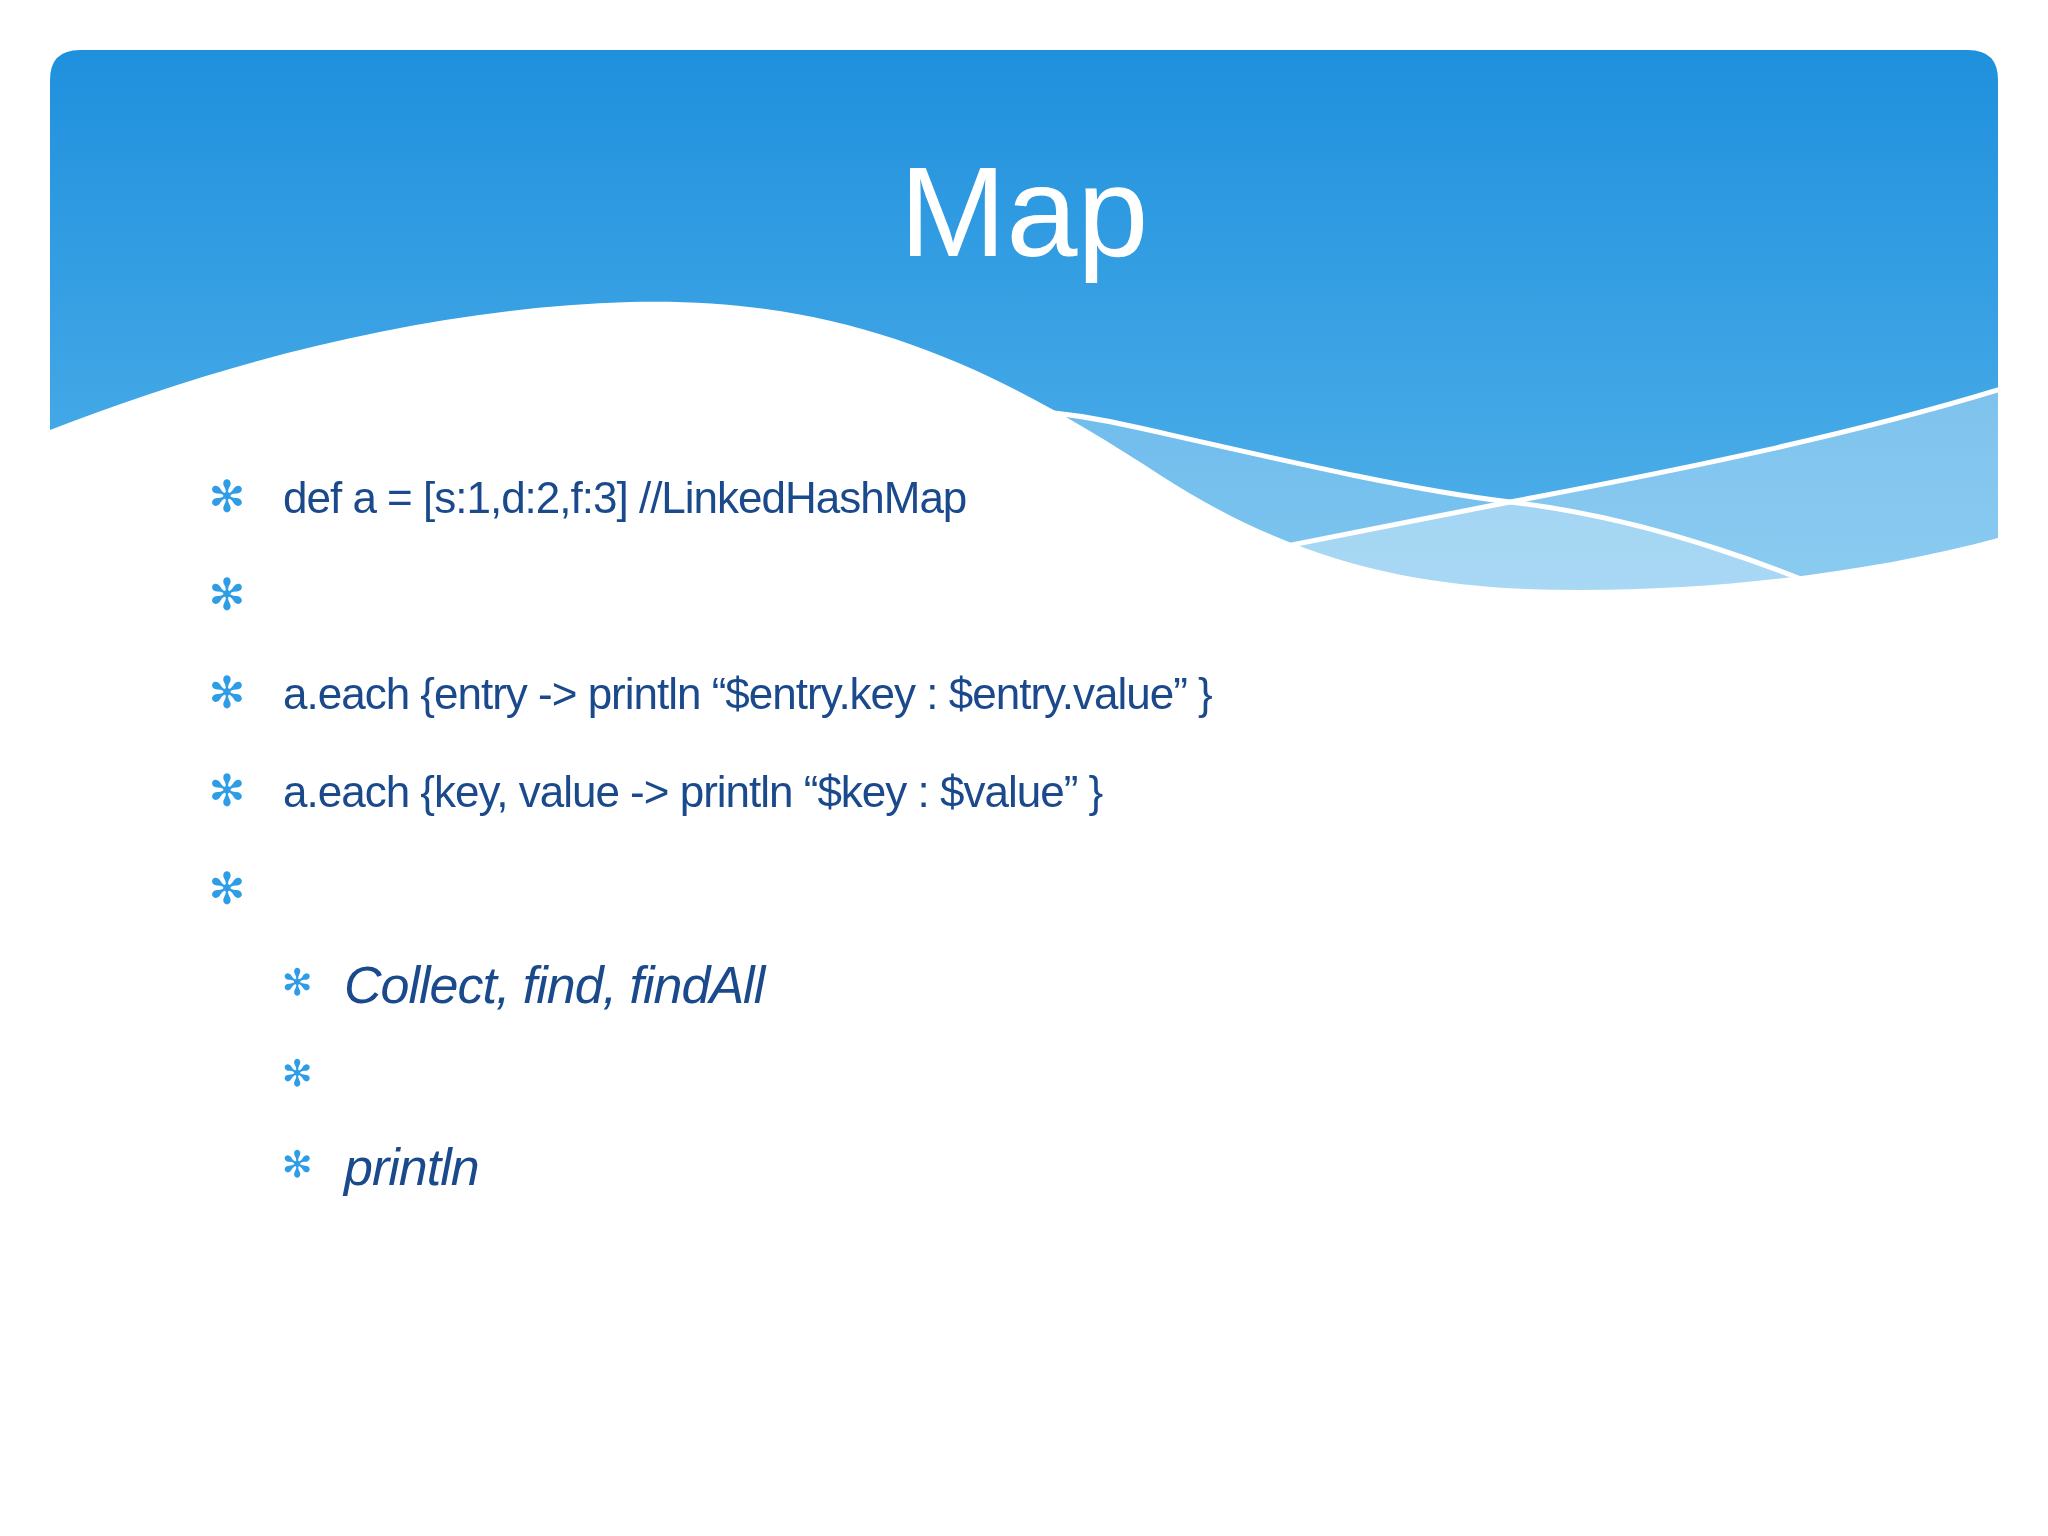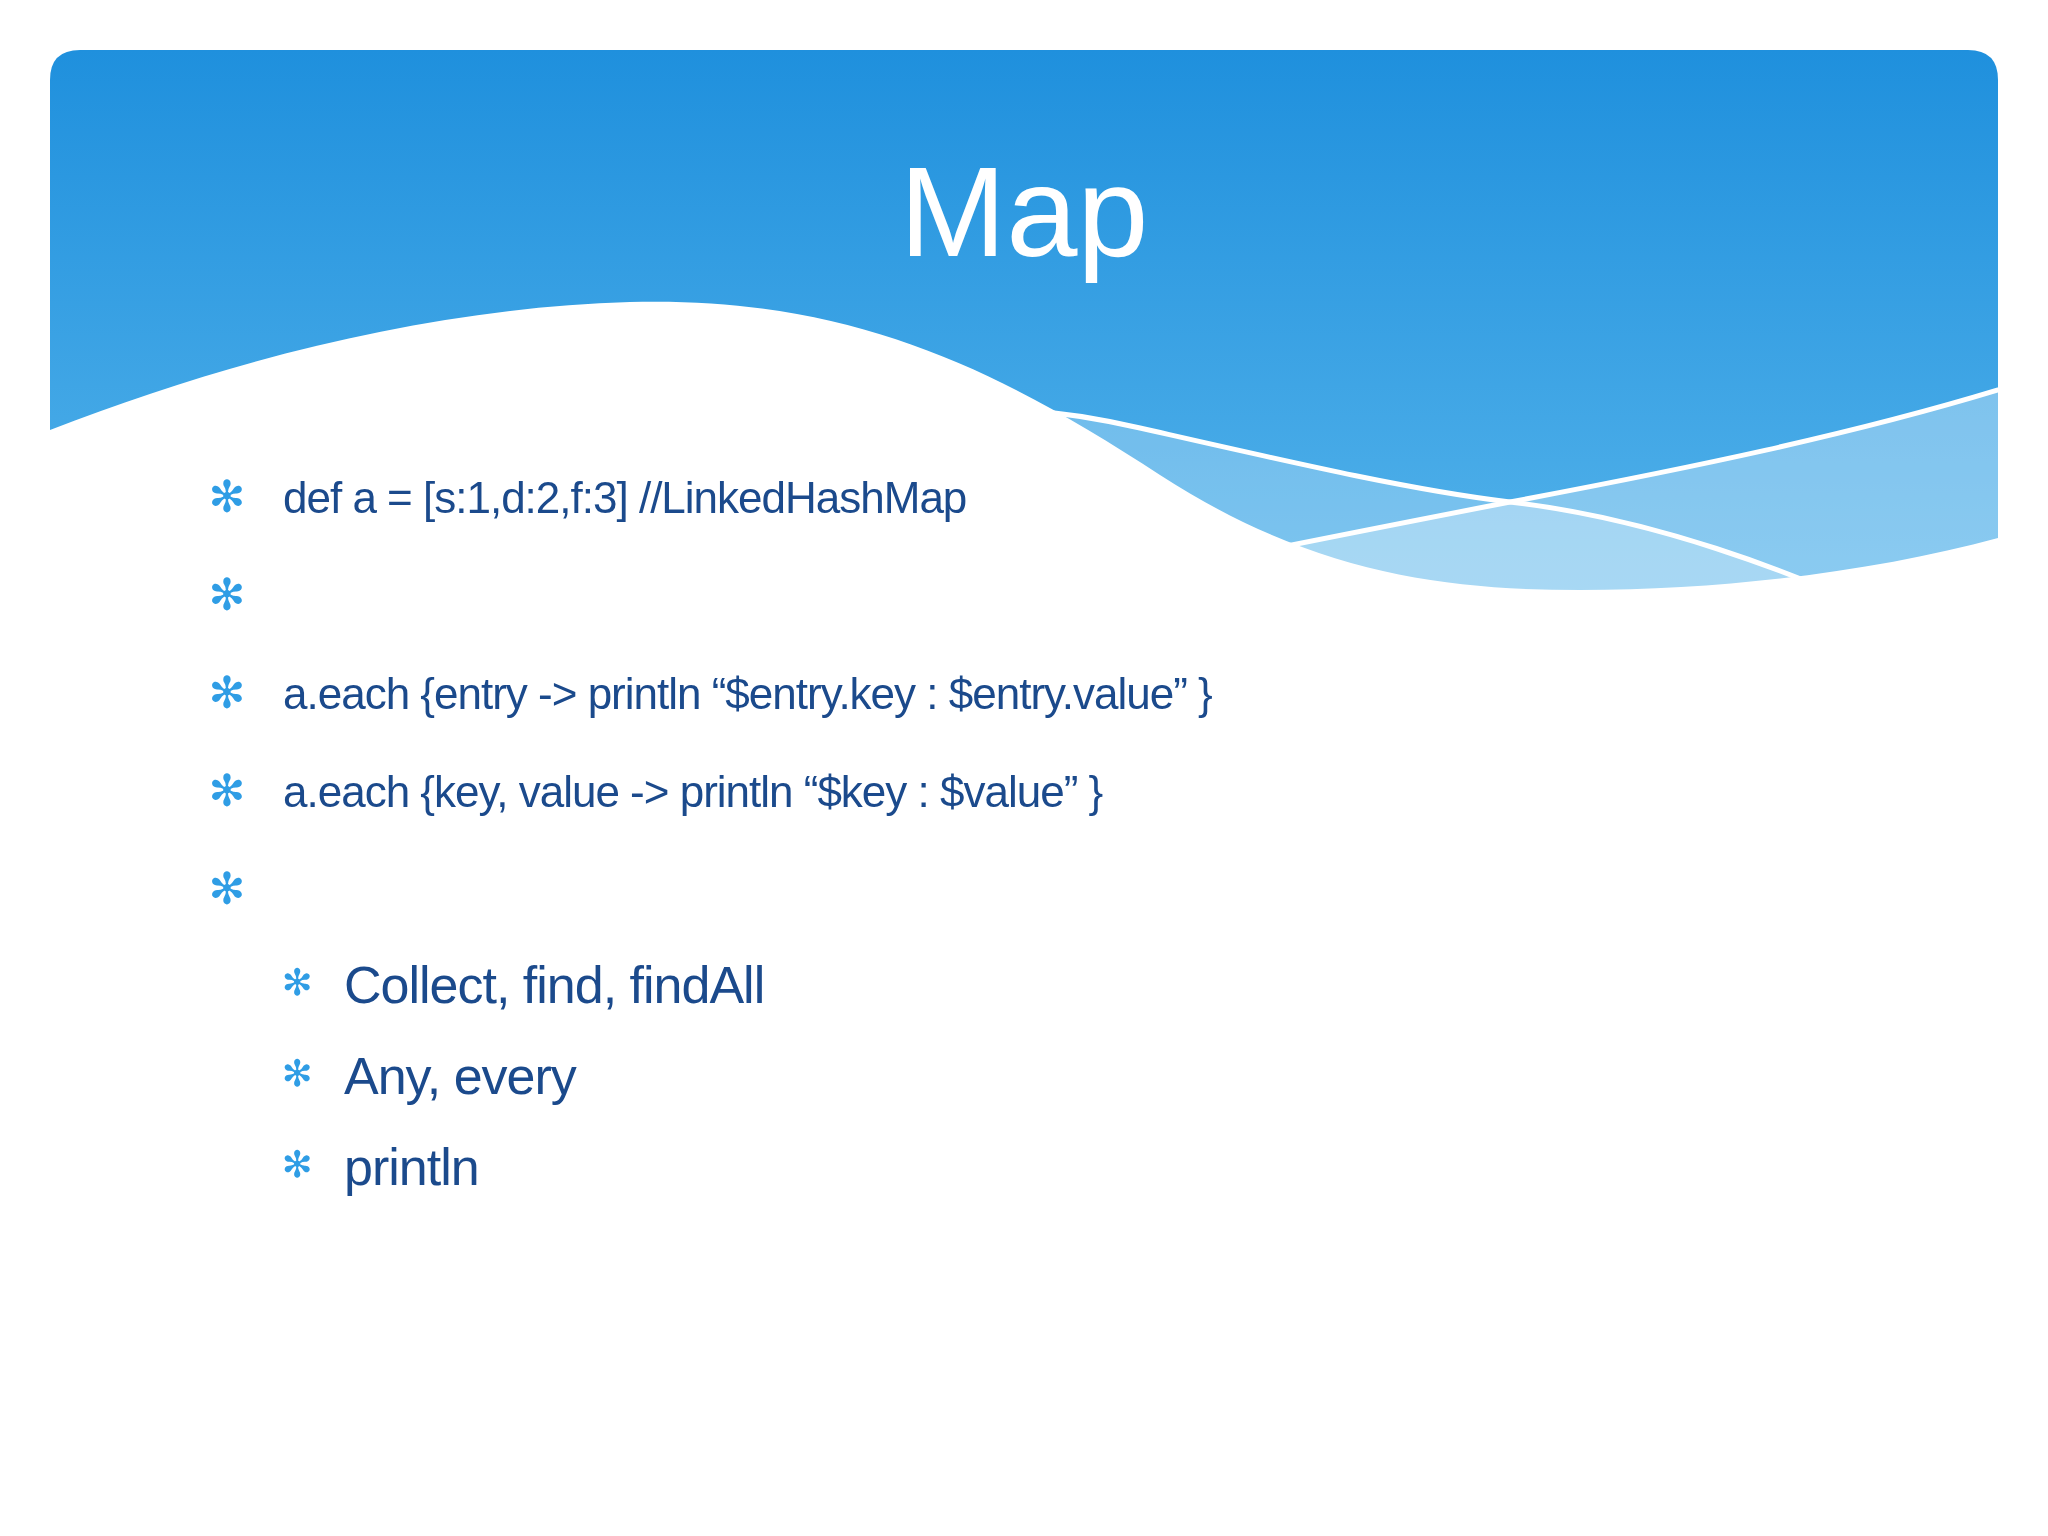--- a/index.html
+++ b/index.html
@@ -38,21 +38,21 @@
     transform:translateY(-2px);
   }
   .l1 .ast{margin-left:147px;width:60px;font-size:44px;}
   .l2 .ast{margin-left:219px;width:56px;font-size:37px;}
   .txt{
     color:var(--body-text,#1b4a8c);
     letter-spacing:-1px;
     white-space:nowrap;
   }
   .l1 .txt{margin-left:26px;font-size:44px;}
-  .l2 .txt{margin-left:19px;font-size:52px;}
+  .l2 .txt{margin-left:19px;font-size:52px;font-style:italic;}
 </style>
 </head>
 <body>
 
 <div class="page">
   <div class="slide">
 
     <svg class="header-wave" viewBox="0 0 1948 620" preserveAspectRatio="none" aria-hidden="true">
       <defs>
         <linearGradient id="skyGrad" x1="0" y1="0" x2="0" y2="1">
@@ -100,21 +100,20 @@
       </li>
       <li class="l1">
         <span class="ast">✻</span>
       </li>
       <li class="l2">
         <span class="ast">✻</span>
         <span class="txt">Collect, find, findAll</span>
       </li>
       <li class="l2">
         <span class="ast">✻</span>
-        <span class="txt">Any, every</span>
       </li>
       <li class="l2">
         <span class="ast">✻</span>
         <span class="txt">println</span>
       </li>
     </ul>
 
   </div>
 </div>
 

